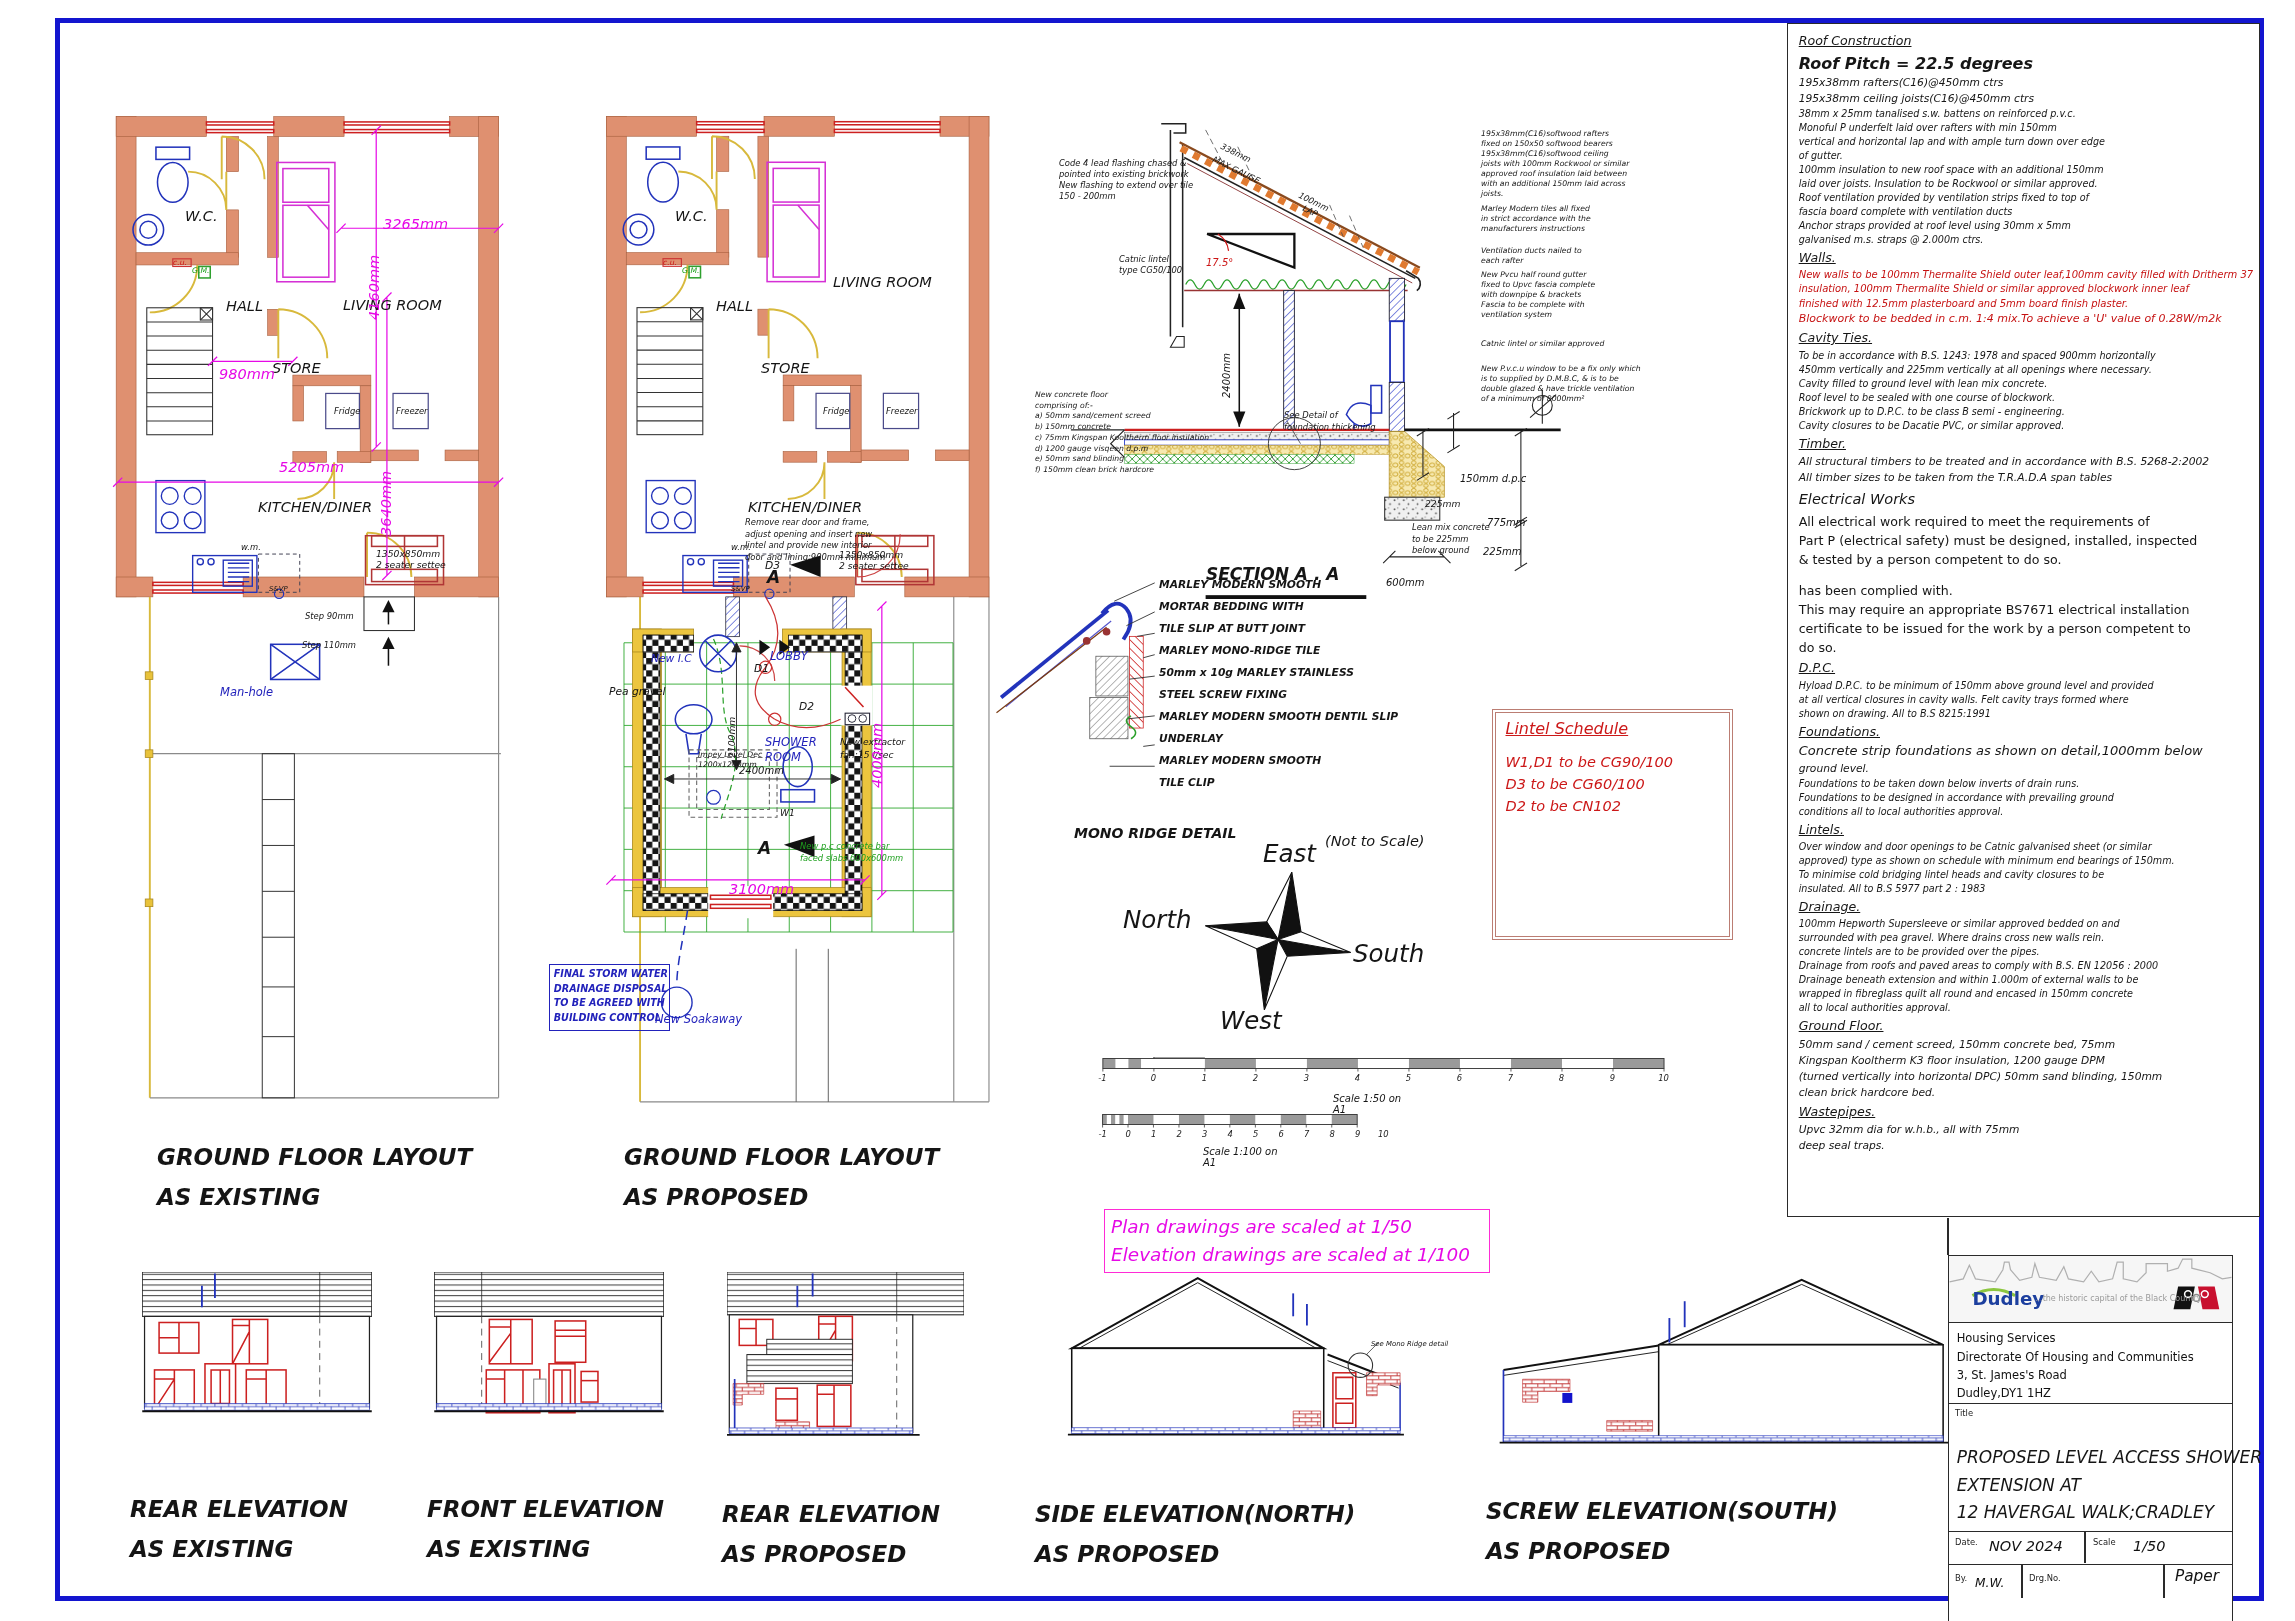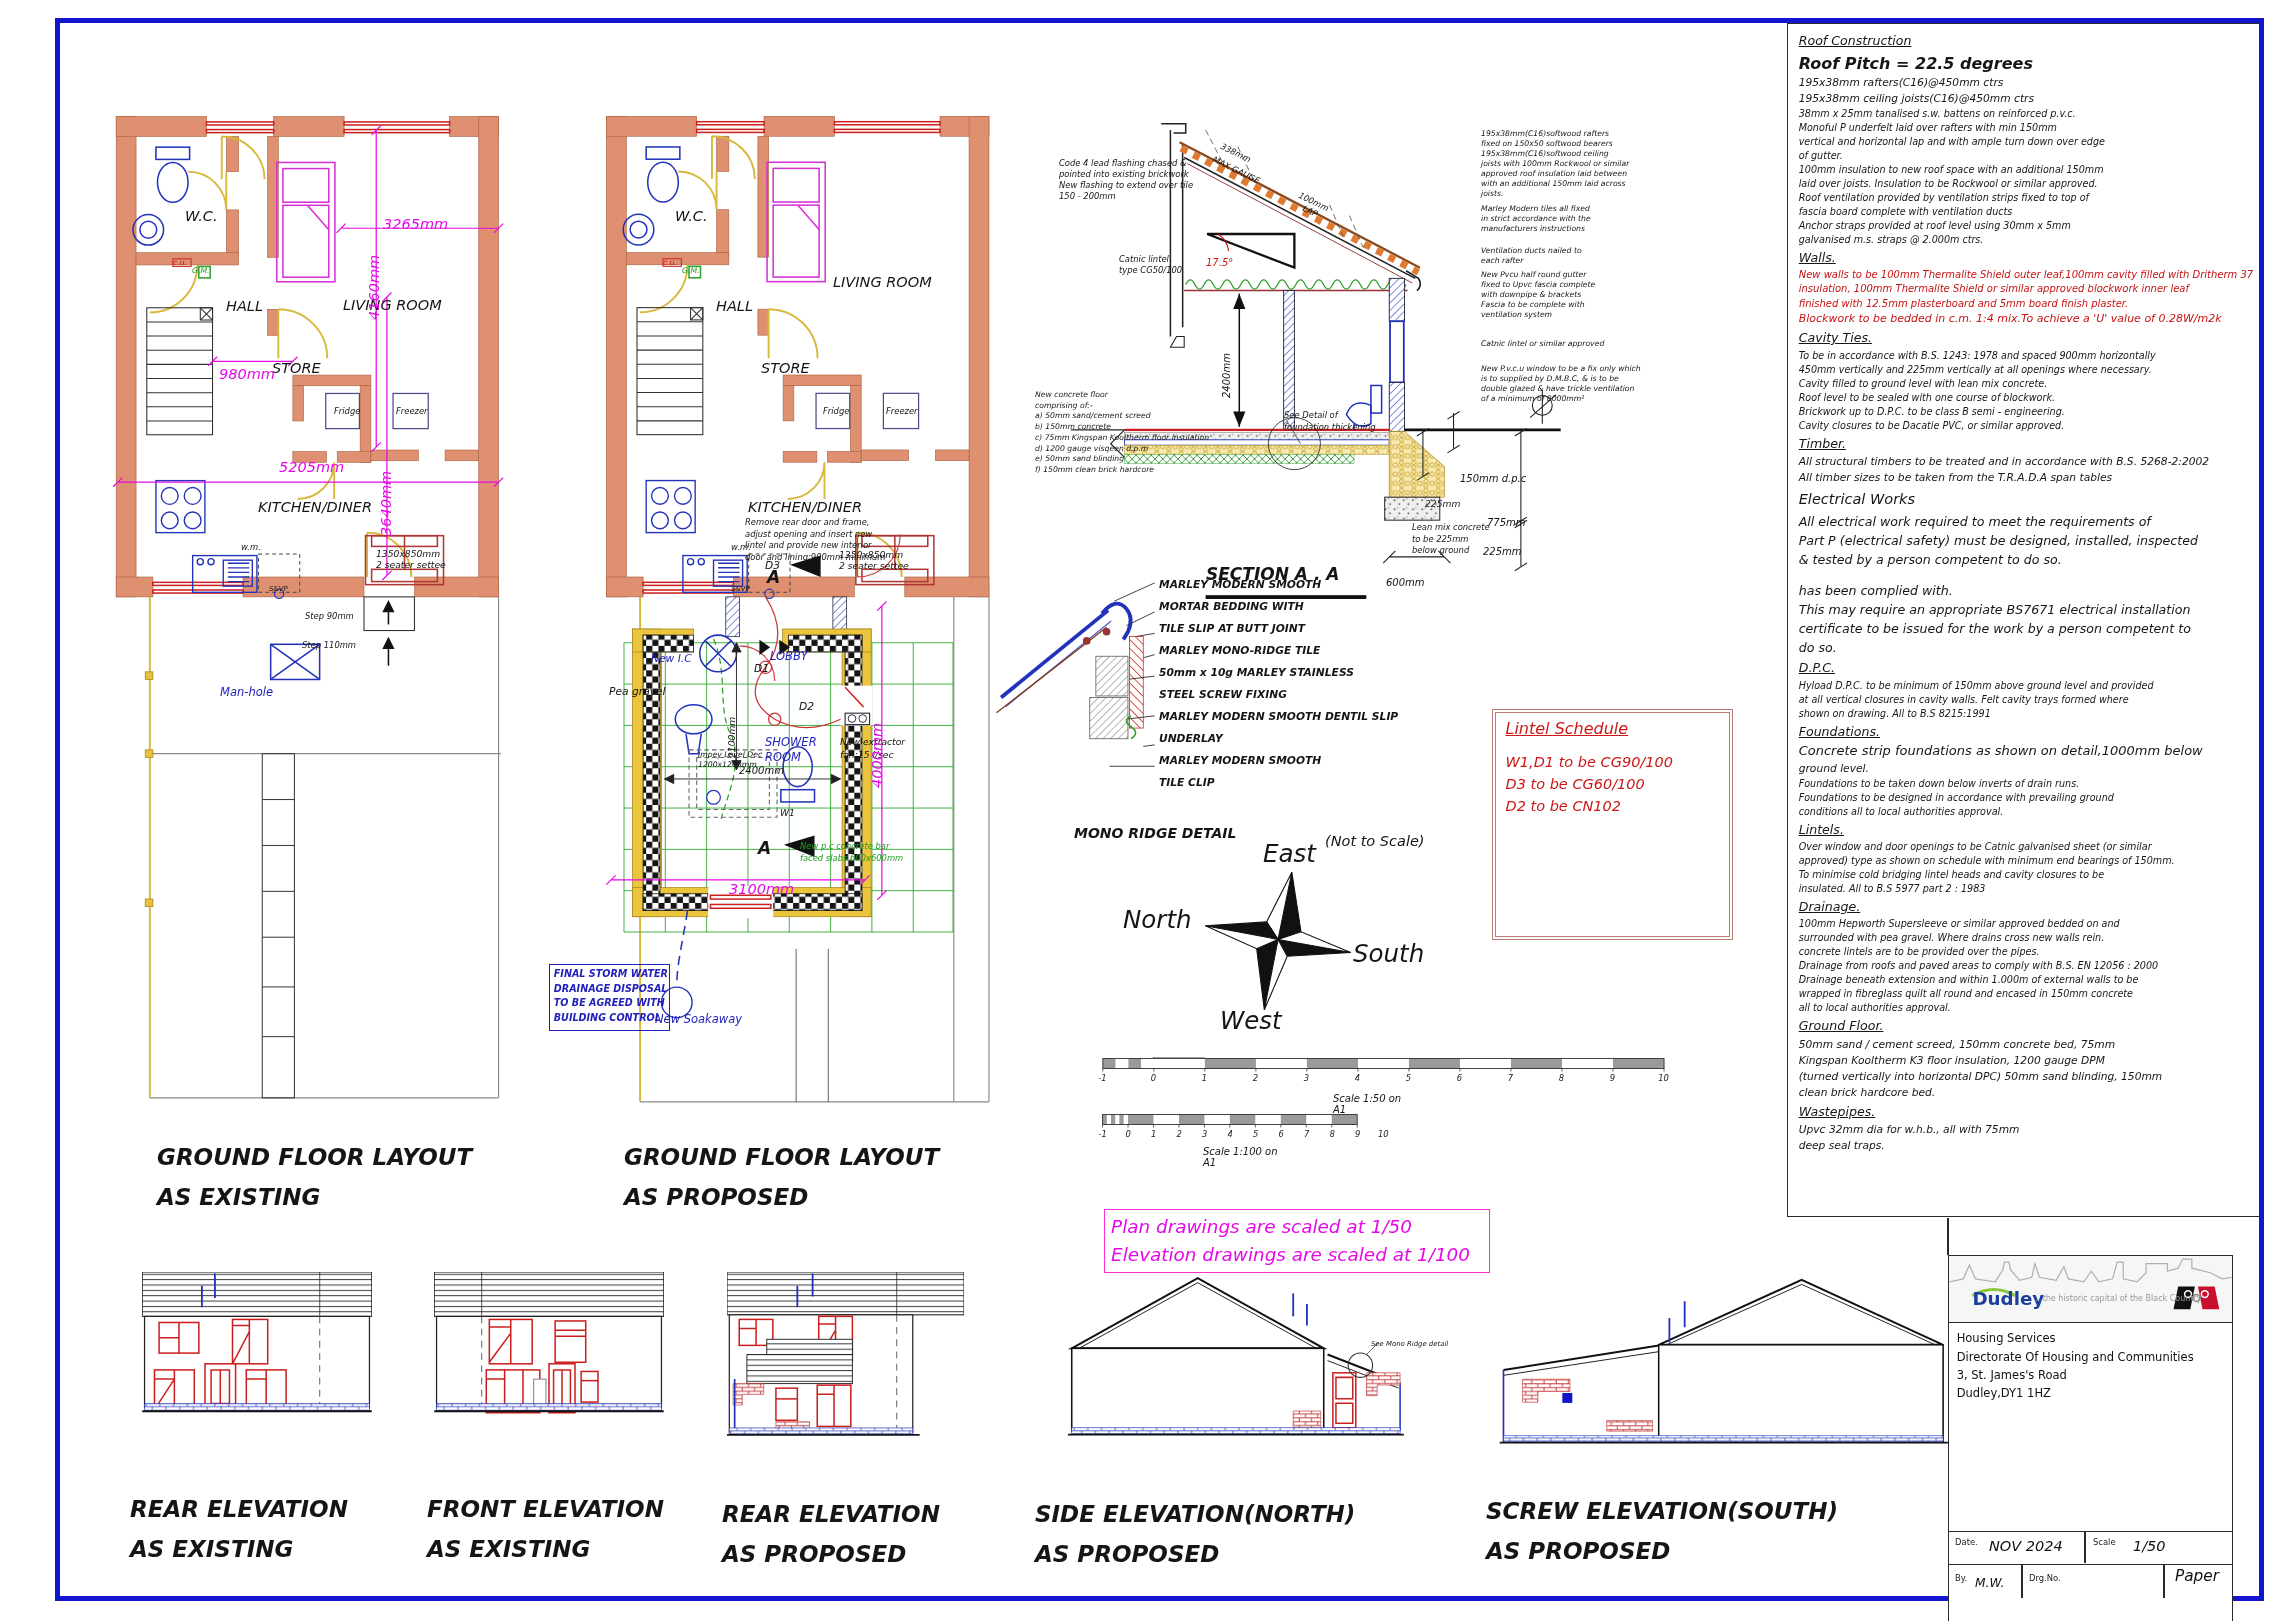--- a/index.html
+++ b/index.html
@@ -24,21 +24,21 @@
   
   .notes{position:absolute;left:1787px;top:23px;width:473px;height:1194px;
          border:1.5px solid #2a2a2a;padding:6.1px 0 0 10.7px;box-sizing:border-box;overflow:hidden}
   .notes div{font-family:"DejaVu Sans",sans-serif;color:#161616;white-space:nowrap}
   .notes .hdr{font-size:12.6px;line-height:21.4px;text-decoration:underline;font-style:italic}
   .notes .bighdr{font-size:14.5px;line-height:26px;font-style:italic}
   .notes .big2{font-size:16px;line-height:23px;font-style:italic;font-weight:bold}
   .notes .n{font-size:9.6px;line-height:14px;font-style:italic}
   .notes .med{font-size:10.7px;line-height:16px;font-style:italic}
   .notes .med2{font-size:13px;line-height:18.4px;font-style:italic}
-  .notes .big{font-size:12.6px;line-height:19px;font-style:italic}
+  .notes .big{font-size:12.6px;line-height:19px;}
   .notes .red{color:#c61212;font-size:10px;line-height:14.5px;font-style:italic}
   .notes .redbig{color:#c61212;font-size:11px;line-height:16px;font-style:italic}
   .notes .gap{height:12.2px}
 
   
   .lintelbox{position:absolute;left:1492px;top:709px;width:241px;height:231px;
              border:1.5px solid #bb7d73;box-sizing:border-box;padding:2.3px}
   .lintelin{width:100%;height:100%;border:1.1px solid #bb7d73;box-sizing:border-box;
             padding:6.1px 0 0 9.2px;color:#cc1818;font-style:italic}
   .lintelin .t{font-size:16px;text-decoration:underline;margin-bottom:4.6px}
@@ -986,20 +986,29 @@
       </svg>
       <div style="position:absolute;left:86px;top:38px;font-size:8px;color:#9a9a9a">...the historic capital of the Black Country</div>
     </div>
     <div class="tb-addr">
 
     <div>Housing Services</div>
         <div>Directorate Of Housing and Communities</div>
         <div>3, St. James's Road</div>
         <div>Dudley,DY1 1HZ</div>
       </div>
+    <div class="tb-title">
+      <div class="slab" style="left:6.1px;top:3.8px">Title</div>
+      <div class="blk f22" style="left:7.7px;top:40px">
+
+      <div style="line-height:27.5px">PROPOSED LEVEL ACCESS SHOWER</div>
+          <div style="line-height:27.5px">EXTENSION AT</div>
+          <div style="line-height:27.5px">12 HAVERGAL WALK;CRADLEY</div>
+        </div>
+    </div>
     <div class="tb-row1">
       <div class="cellline" style="left:135px"></div>
       <div class="slab" style="left:6.1px;top:4.6px">Date.</div>
       <div class="sval f19" style="left:40px;top:6.1px">NOV 2024</div>
       <div class="slab" style="left:144px;top:4.6px">Scale</div>
       <div class="sval f19" style="left:184px;top:6.1px">1/50</div>
     </div>
     <div class="tb-row2">
       <div class="cellline" style="left:72px"></div>
       <div class="cellline" style="left:214px"></div>

